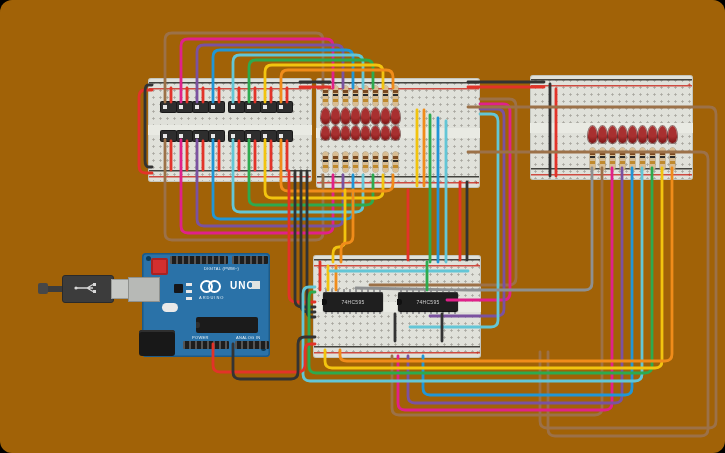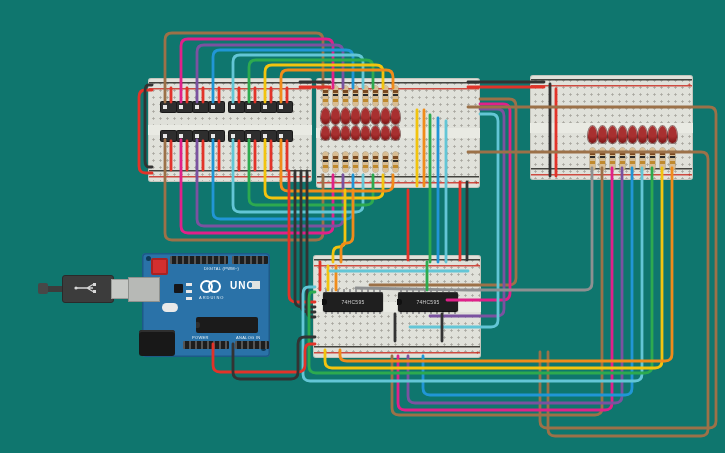--- a/index.html
+++ b/index.html
@@ -1,17 +1,17 @@
 <!DOCTYPE html>
 <html><head>
 <meta charset="utf-8">
 <style>
   html,body{margin:0;padding:0;background:#000;}
-  #scene{position:relative;width:725px;height:453px;background:#0f766e;overflow:hidden;
-         font-family:"Liberation Sans",sans-serif;}
+  #scene{position:relative;width:725px;height:453px;background:#a16207;overflow:hidden;
+         font-family:"Liberation Sans",sans-serif;border-radius:12px;}
   .abs{position:absolute;}
   
   .bb{position:absolute;background-color:#e0e1da;border-radius:3px;
       background-image:
         linear-gradient(#44443f,#44443f),
         linear-gradient(#cd4b41,#cd4b41),
         linear-gradient(#44443f,#44443f),
         linear-gradient(#cd4b41,#cd4b41),
         radial-gradient(circle,#a9a8a0 0.9px,transparent 1.3px);
       background-size:100% 1.5px,100% 1.5px,100% 1.5px,100% 1.5px,7px 7px;

